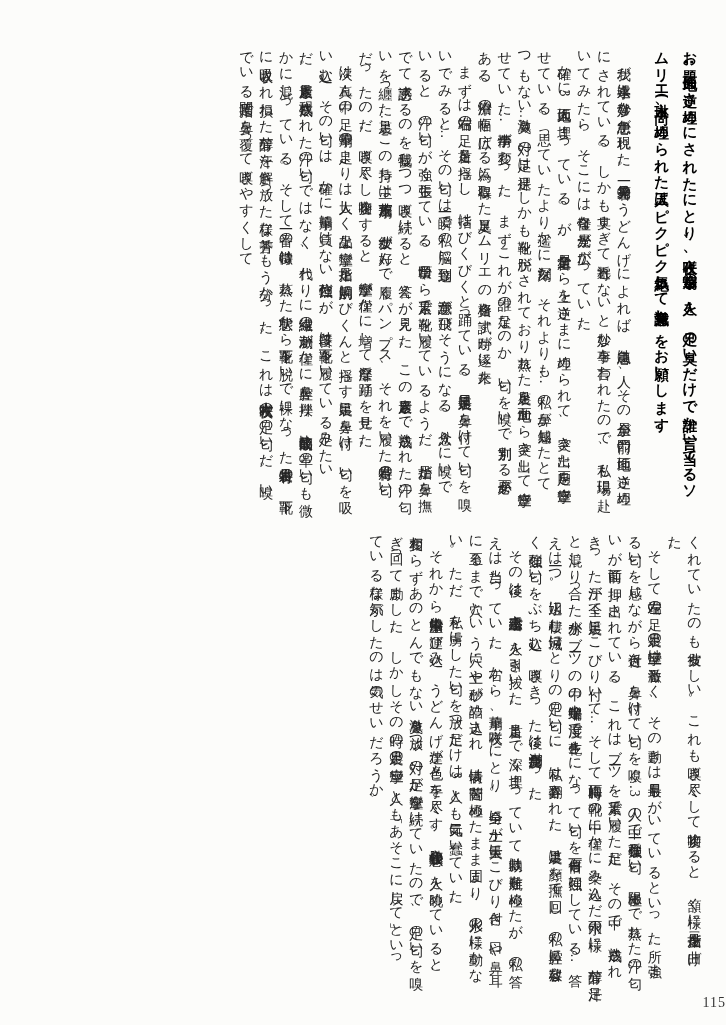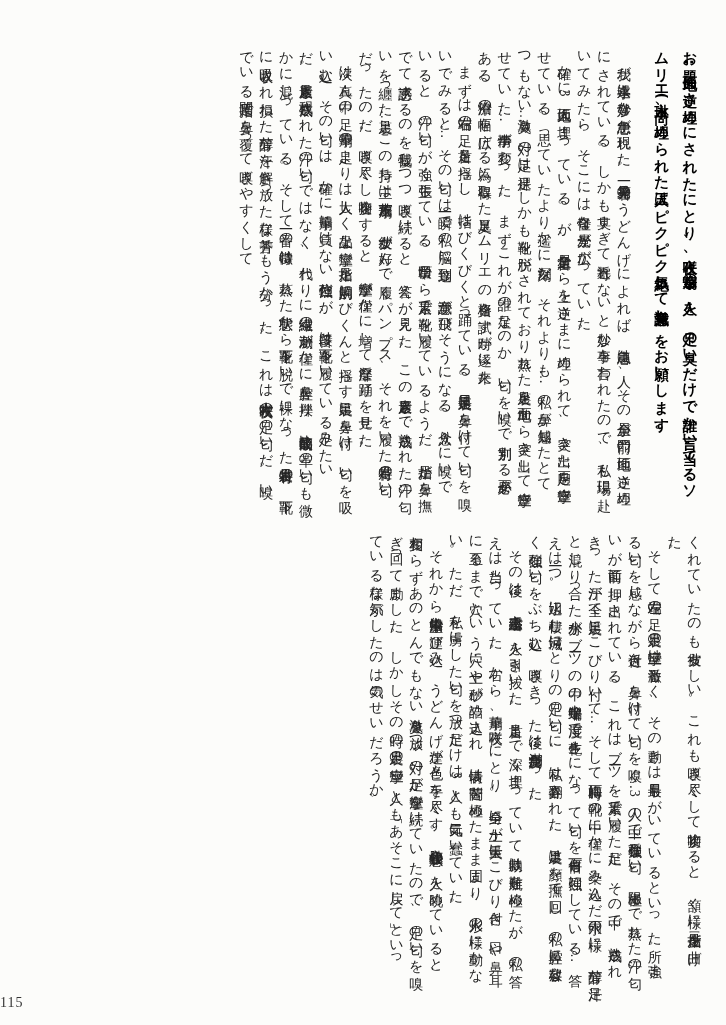--- a/index.html
+++ b/index.html
@@ -54,21 +54,21 @@
     text-indent: 1em;
   }
   .vtext p.continuation {
     text-indent: 0;
   }
   .page-number {
     position: absolute;
     bottom: 14px;
     left: 0;
     width: 100%;
-    text-align: left;
+    text-align: right;
     font-size: 14px;
     letter-spacing: 1px;
     color: #333333;
   }
 </style>
 </head>
 <body>
 
 <div class="page">
 

